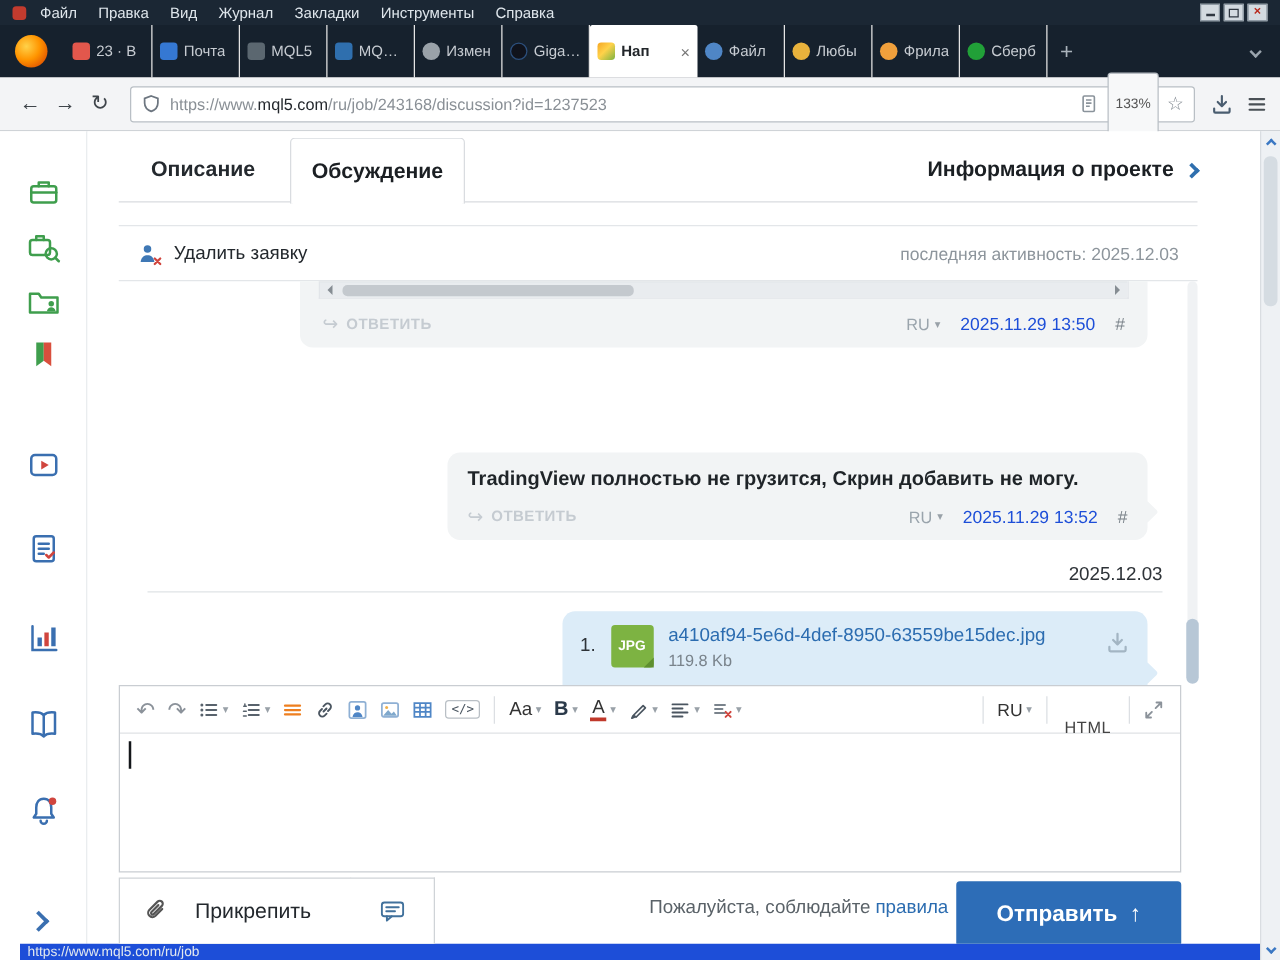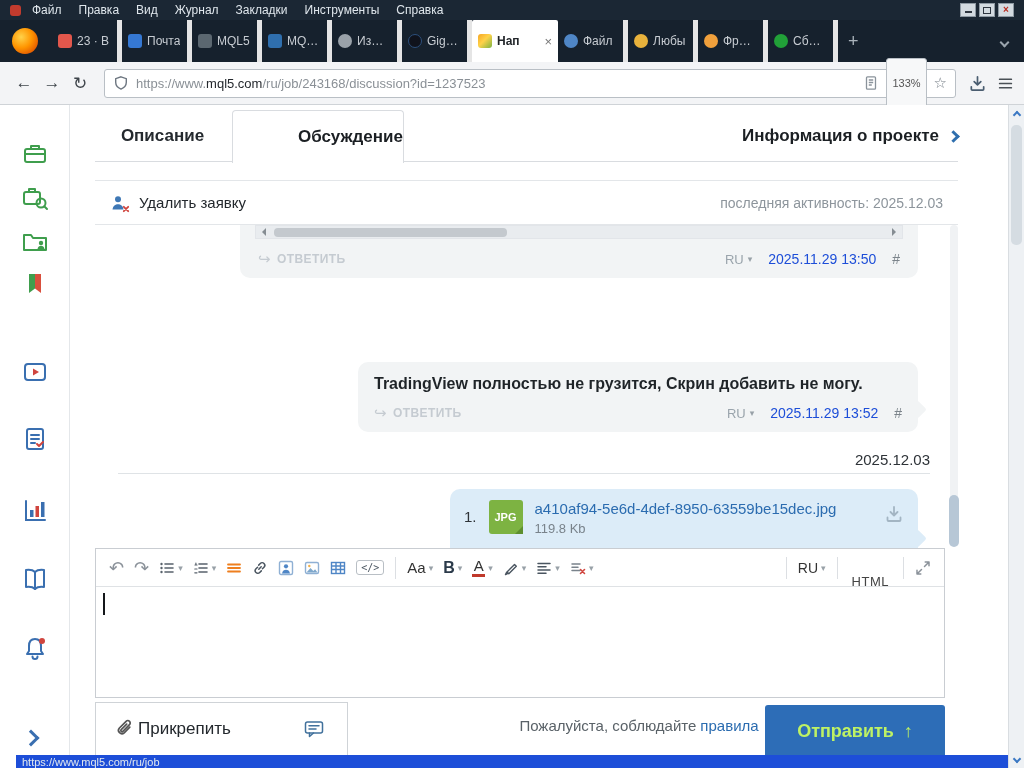--- a/index.html
+++ b/index.html
@@ -18,21 +18,21 @@
   .minbar{width:7px;border-bottom:2px solid #2e3640;height:6px;}
   .maxbox{width:8px;height:7px;border:1.5px solid #2e3640;}
   .wbox.close{color:#b8281c;font-weight:bold;}
 
   
   .tabbar{position:absolute;left:0;top:20px;right:0;height:42px;background:#16212d;display:flex;
     align-items:center;padding:0 6px;}
   .fflogo{width:26px;height:26px;border-radius:50%;margin:0 14px 0 6px;
     background:radial-gradient(circle at 35% 35%,#ffd24a 0%,#ff9500 45%,#e66000 75%,#b34700 100%);}
   .btab{width:70px;height:42px;display:flex;align-items:center;gap:5px;padding:0 6px;
-    color:#c7ccd2;font-size:12px;border-right:5px solid #e5e5e5;overflow:hidden;white-space:nowrap;}
+    color:#c7ccd2;font-size:12px;border-right:1px solid #e5e5e5;overflow:hidden;white-space:nowrap;}
   .btab .lbl{overflow:hidden;text-overflow:ellipsis;}
   .btab.active{width:86px;background:#fff;color:#22262a;border-right:0;border-radius:2px 2px 0 0;}
   .btab.active .lbl{font-weight:bold;}
   .tclose{margin-left:auto;color:#777;font-size:13px;}
   .fav{width:14px;height:14px;border-radius:3px;flex:0 0 auto;}
   .fav.round{border-radius:50%;}
   .f1{background:#e2574c;} .f2{background:#3578d3;} .f3{background:#5b6770;} .f4{background:#2f6fae;}
   .f5{background:#9aa2a9;} .f6{background:#10131c;border:1px solid #2c4f7c;}
   .f7{background:linear-gradient(135deg,#f5a623 0%,#ffd24a 45%,#7cb342 100%);}
   .f8{background:#4f86c6;} .f9{background:#e8b23c;} .f10{background:#f0a03c;} .f11{background:#21a038;}
@@ -58,21 +58,21 @@
   .sb-ico{position:absolute;left:21px;width:28px;height:28px;}
   .sb-chev{display:inline-block;width:12px;height:12px;border-right:3px solid #3a6fb0;border-bottom:3px solid #3a6fb0;
     transform:rotate(-45deg);}
 
   
   .main{position:absolute;left:70px;top:105px;width:938px;bottom:13px;background:#fff;overflow:hidden;}
 
   .ptabs{position:absolute;left:25px;right:50px;top:5px;height:52px;border-bottom:1px solid #d9dce0;}
   .ptab-desc{position:absolute;left:0;top:0;width:135px;height:52px;line-height:52px;text-align:center;
     font-size:17px;color:#24292e;font-weight:bold;}
-  .ptab-act{position:absolute;left:137px;top:0;width:172px;height:53px;line-height:52px;text-align:right;
+  .ptab-act{position:absolute;left:137px;top:0;width:140px;height:53px;line-height:52px;text-align:center;
     font-size:17px;font-weight:bold;color:#1b1f23;background:#fff;border:1px solid #d9dce0;border-bottom:0;
     border-radius:4px 4px 0 0;z-index:1;}
   .pinfo{position:absolute;right:0;top:0;height:52px;display:flex;align-items:center;gap:10px;
     font-size:17px;font-weight:bold;color:#1b1f23;}
   .chev-blue{display:inline-block;width:9px;height:9px;border-right:3px solid #2f6fae;border-bottom:3px solid #2f6fae;
     transform:rotate(-45deg);}
 
   .panel{position:absolute;left:25px;right:50px;top:75px;height:45px;border-top:1px solid #e3e6e9;
     border-bottom:1px solid #e3e6e9;display:flex;align-items:center;padding:0 15px;}
   .delreq{display:flex;align-items:center;gap:9px;font-size:15px;color:#23282d;}
@@ -137,28 +137,28 @@
   .acolor .bar{width:13px;height:3px;background:#c0392b;margin-top:1px;}
   .codechip{border:1px solid #b9bfc5;border-radius:3px;padding:1px 4px;font-size:10px;color:#4a5560;
     font-family:"DejaVu Sans Mono",monospace;}
   .htmlbtn{font-size:13px;color:#444;letter-spacing:.5px;padding:0 8px;margin-top:28px;}
   .tb-right{margin-left:auto;display:flex;align-items:center;}
   .ebody{position:relative;height:110px;}
   .ecaret{position:absolute;left:7px;top:6px;width:2px;height:22px;background:#14171a;}
 
   
   .attach-cell{position:absolute;left:25px;top:597px;width:186px;height:54px;border:1px solid #cfd3d7;
-    background:#fff;display:flex;align-items:center;gap:2px;padding-left:20px;z-index:2;}
+    background:#fff;display:flex;align-items:center;gap:20px;padding-left:20px;z-index:2;}
   .attach-lbl{font-size:17px;color:#23282d;}
   .tpl-cell{position:absolute;left:210px;top:597px;width:68px;height:54px;border:1px solid #cfd3d7;border-left:0;
     background:#fff;display:flex;align-items:center;justify-content:center;z-index:2;}
   .note{position:absolute;left:390px;right:190px;top:612px;text-align:center;font-size:15px;color:#5a6268;z-index:2;}
   .note .rules{color:#2b6cb0;margin-left:4px;}
   .send-btn{position:absolute;left:695px;top:600px;width:180px;height:52px;background:#2d6db7;border-radius:3px;
-    color:#bef264;font-size:18px;font-weight:bold;display:flex;align-items:center;justify-content:center;gap:10px;z-index:2;}
+    color:#ffffff;font-size:18px;font-weight:bold;display:flex;align-items:center;justify-content:center;gap:10px;z-index:2;}
   .send-arrow{font-size:18px;font-weight:normal;}
 
   
   .wsb{position:absolute;right:0;top:105px;bottom:0;width:16px;background:#eef1f4;border-left:1px solid #d9dde1;}
   .wsb-btn{position:absolute;left:0;width:15px;height:16px;display:flex;align-items:center;justify-content:center;}
   .wsb-btn .chevb{width:6px;height:6px;border-right:2px solid #3b78c3;border-bottom:2px solid #3b78c3;}
   .wsb-up{top:0;} .wsb-up .chevb{transform:rotate(-135deg);margin-top:3px;}
   .wsb-down{bottom:0;} .wsb-down .chevb{transform:rotate(45deg);margin-bottom:3px;}
   .wsb-thumb{position:absolute;left:2px;top:20px;width:11px;height:120px;background:#d5dce2;border-radius:5px;}
   .statusbar{position:absolute;left:16px;right:16px;bottom:0;height:13px;background:#1d4ed8;color:#e3e9ee;

